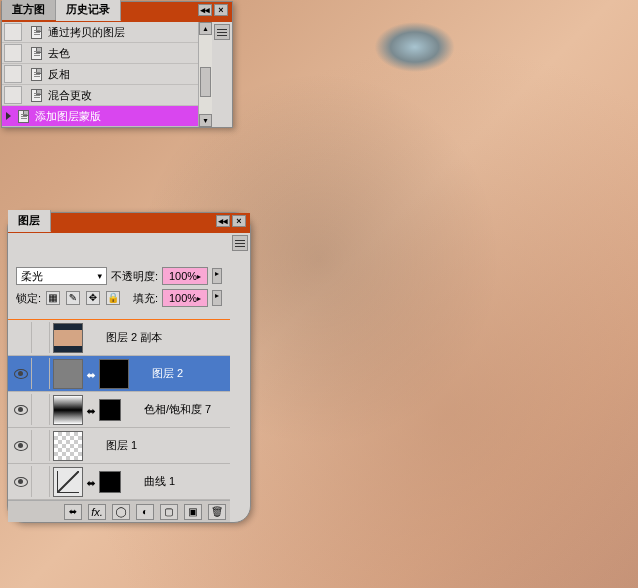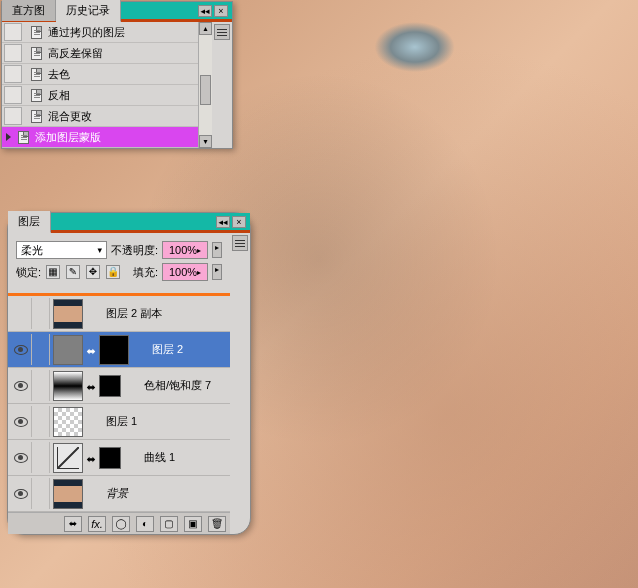--- a/index.html
+++ b/index.html
@@ -1,19 +1,19 @@
 <!DOCTYPE html>
 <html><head>
 <meta charset="utf-8">
 <style>
 *{box-sizing:border-box;margin:0;padding:0;font-family:"Microsoft YaHei",sans-serif;font-size:11px;}
 body{width:638px;height:588px;background:linear-gradient(135deg,#c89878 0%,#d4a584 20%,#e8bfa0 50%,#dba888 80%,#c8957a 100%);position:relative;overflow:hidden;}
 .bg-tex{position:absolute;inset:0;background:radial-gradient(ellipse 80px 50px at 65% 8%,#a8c4d0 0%,#7a8a90 30%,transparent 50%),radial-gradient(circle at 70% 70%,rgba(180,130,100,.4),transparent 60%),radial-gradient(ellipse at 50% 44%,rgba(0,0,0,.15),transparent 40%);}
 .panel{position:absolute;background:#d7d5d3;border:1px solid #888;box-shadow:2px 2px 6px rgba(0,0,0,.3);}
-.panel-header{display:flex;align-items:center;background:#14b8a6;border-bottom:3px solid #c2410c;height:20px;}
+.panel-header{display:flex;align-items:center;background:#c2410c;border-bottom:5px solid #c2410c;height:20px;font-weight:bold;}
 .tab{padding:3px 10px;border-right:1px solid #999;background:#b9b7b5;cursor:pointer;}
 .tab.active{background:#d7d5d3;border-bottom:1px solid #d7d5d3;margin-bottom:-1px;}
 .hdr-spacer{flex:1;}
 .hdr-ctrl{display:flex;gap:2px;padding:0 4px;}
 .hdr-btn{width:14px;height:12px;border:1px solid #888;background:#c5c3c1;font-size:9px;text-align:center;line-height:10px;cursor:pointer;}
 .menu-btn{width:16px;height:16px;border:1px solid #888;background:#c5c3c1;margin:2px;display:flex;flex-direction:column;justify-content:center;align-items:center;gap:2px;cursor:pointer;}
 .menu-btn span{width:10px;height:1px;background:#333;}
 
 
 #history{left:1px;top:1px;width:232px;}
@@ -26,21 +26,21 @@
 .doc-ic::before{content:'';position:absolute;top:0;right:0;width:4px;height:4px;background:#bbb;border-left:1px solid #666;border-bottom:1px solid #666;}
 .doc-ic::after{content:'';position:absolute;top:3px;left:2px;width:6px;height:1px;background:#888;box-shadow:0 2px 0 #888,0 4px 0 #888;}
 .tri{width:0;height:0;border-top:4px solid transparent;border-bottom:4px solid transparent;border-left:5px solid #333;margin-left:2px;}
 .scrollbar{position:absolute;right:0;top:0;bottom:0;width:14px;background:#e0ded9;border-left:1px solid #aaa;}
 .sb-btn{width:13px;height:13px;background:#c5c3c1;border:1px solid #888;font-size:8px;text-align:center;line-height:11px;}
 .sb-track{position:absolute;top:13px;bottom:13px;left:0;right:0;}
 .sb-thumb{position:absolute;top:40%;left:1px;right:1px;height:30px;background:#c5c3c1;border:1px solid #888;}
 
 
 #layers{left:7px;top:212px;width:244px;border-radius:17px;}
-.lyr-controls{padding:8px;border-bottom:3px solid #f97316;}
+.lyr-controls{padding:8px;border-bottom:1px solid #f97316;margin-top:26px;}
 .ctrl-row{display:flex;align-items:center;gap:4px;margin-bottom:4px;}
 .blend-dd{flex:1;height:18px;border:1px solid #888;background:#fff;padding:0 4px;display:flex;align-items:center;justify-content:space-between;cursor:pointer;}
 .dd-arrow{font-size:9px;}
 .pct-box{width:46px;height:18px;border:1px solid #888;background:#f9a8d4;display:flex;align-items:center;padding:0 3px;justify-content:center;}
 .pct-slide{width:10px;height:16px;border:1px solid #888;background:#c5c3c1;cursor:pointer;font-size:8px;text-align:center;}
 .lock-ic{display:inline-block;width:14px;height:14px;border:1px solid #888;background:#e0e0e0;margin:0 1px;cursor:pointer;font-size:10px;text-align:center;line-height:12px;}
 .lyr-list{background:#d7d5d3;}
 .lyr-row{display:flex;align-items:center;min-height:36px;border-bottom:1px solid #b8b6b4;padding:2px;}
 .lyr-row.sel{background:#4a7ac8;color:#fff;}
 .vis-col{width:22px;display:flex;justify-content:center;border-right:1px solid #b8b6b4;align-self:stretch;align-items:center;}
@@ -84,27 +84,20 @@
           <div class="hist-icon">
             <div class="doc-ic"></div>
           </div>
           <span>通过拷贝的图层</span>
         </div>
         <div class="hist-row">
           <div class="hist-cell"></div>
           <div class="hist-icon">
             <div class="doc-ic"></div>
           </div>
-          <span>高反差保留</span>
-        </div>
-        <div class="hist-row">
-          <div class="hist-cell"></div>
-          <div class="hist-icon">
-            <div class="doc-ic"></div>
-          </div>
           <span>去色</span>
         </div>
         <div class="hist-row">
           <div class="hist-cell"></div>
           <div class="hist-icon">
             <div class="doc-ic"></div>
           </div>
           <span>反相</span>
         </div>
         <div class="hist-row">
@@ -214,28 +207,20 @@
           <div class="lyr-row">
             <div class="vis-col">
               <div class="eye-ic"></div>
             </div>
             <div class="link-col"></div>
             <div class="thumb curve"></div>
             <div class="mask-link">⬌</div>
             <div class="thumb black sm"></div>
             <span class="lyr-name">曲线 1</span>
           </div>
-          <div class="lyr-row">
-            <div class="vis-col">
-              <div class="eye-ic"></div>
-            </div>
-            <div class="link-col"></div>
-            <div class="thumb face"></div>
-            <span class="lyr-name italic">背景</span>
-          </div>
         </div>
     <div class="lyr-footer">
       <div class="ftr-spacer"></div>
       <div class="ftr-ic">⬌</div>
       <div class="ftr-ic"><i>fx.</i></div>
       <div class="ftr-ic">◯</div>
       <div class="ftr-ic">◐</div>
       <div class="ftr-ic">▢</div>
       <div class="ftr-ic">▣</div>
       <div class="ftr-ic">🗑</div>

